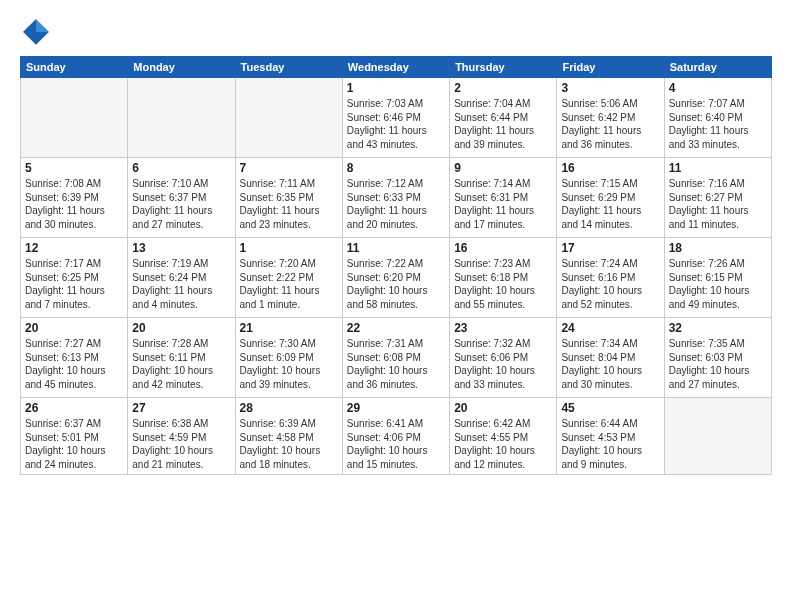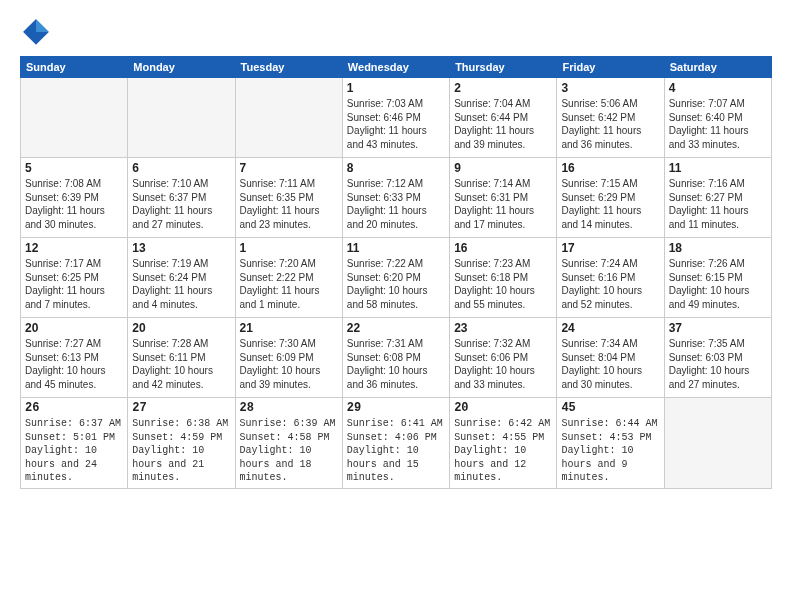--- a/index.html
+++ b/index.html
@@ -92,21 +92,20 @@
       display: block;
       margin-bottom: 2px;
     }
     .cell-text {
       font-size: 10px;
       line-height: 1.35;
       color: #333;
     }
     .last-row td {
       height: 72px;
-      font-family: Liberation Mono, monospace;
     }
   </style>
 </head>
 <body>
 
 <div class="container">
   <div class="header">
     <div class="logo">
       <svg class="logo-icon" viewBox="0 0 40 40">
         <polygon points="20,4 36,20 20,36 4,20" fill="#1a5fb4"></polygon>
@@ -285,21 +284,21 @@
 Sunset: 6:06 PM
 Daylight: 10 hours and 33 minutes.</div>
           </td>
           <td>
             <span class="day-number">24</span>
             <div class="cell-text">Sunrise: 7:34 AM
 Sunset: 8:04 PM
 Daylight: 10 hours and 30 minutes.</div>
           </td>
           <td>
-            <span class="day-number">37</span>
+            <span class="day-number">32</span>
             <div class="cell-text">Sunrise: 7:35 AM
 Sunset: 6:03 PM
 Daylight: 10 hours and 27 minutes.</div>
           </td>
         </tr>
         <tr class="last-row">
           <td>
             <span class="day-number">26</span>
             <div class="cell-text">Sunrise: 6:37 AM
 Sunset: 5:01 PM

